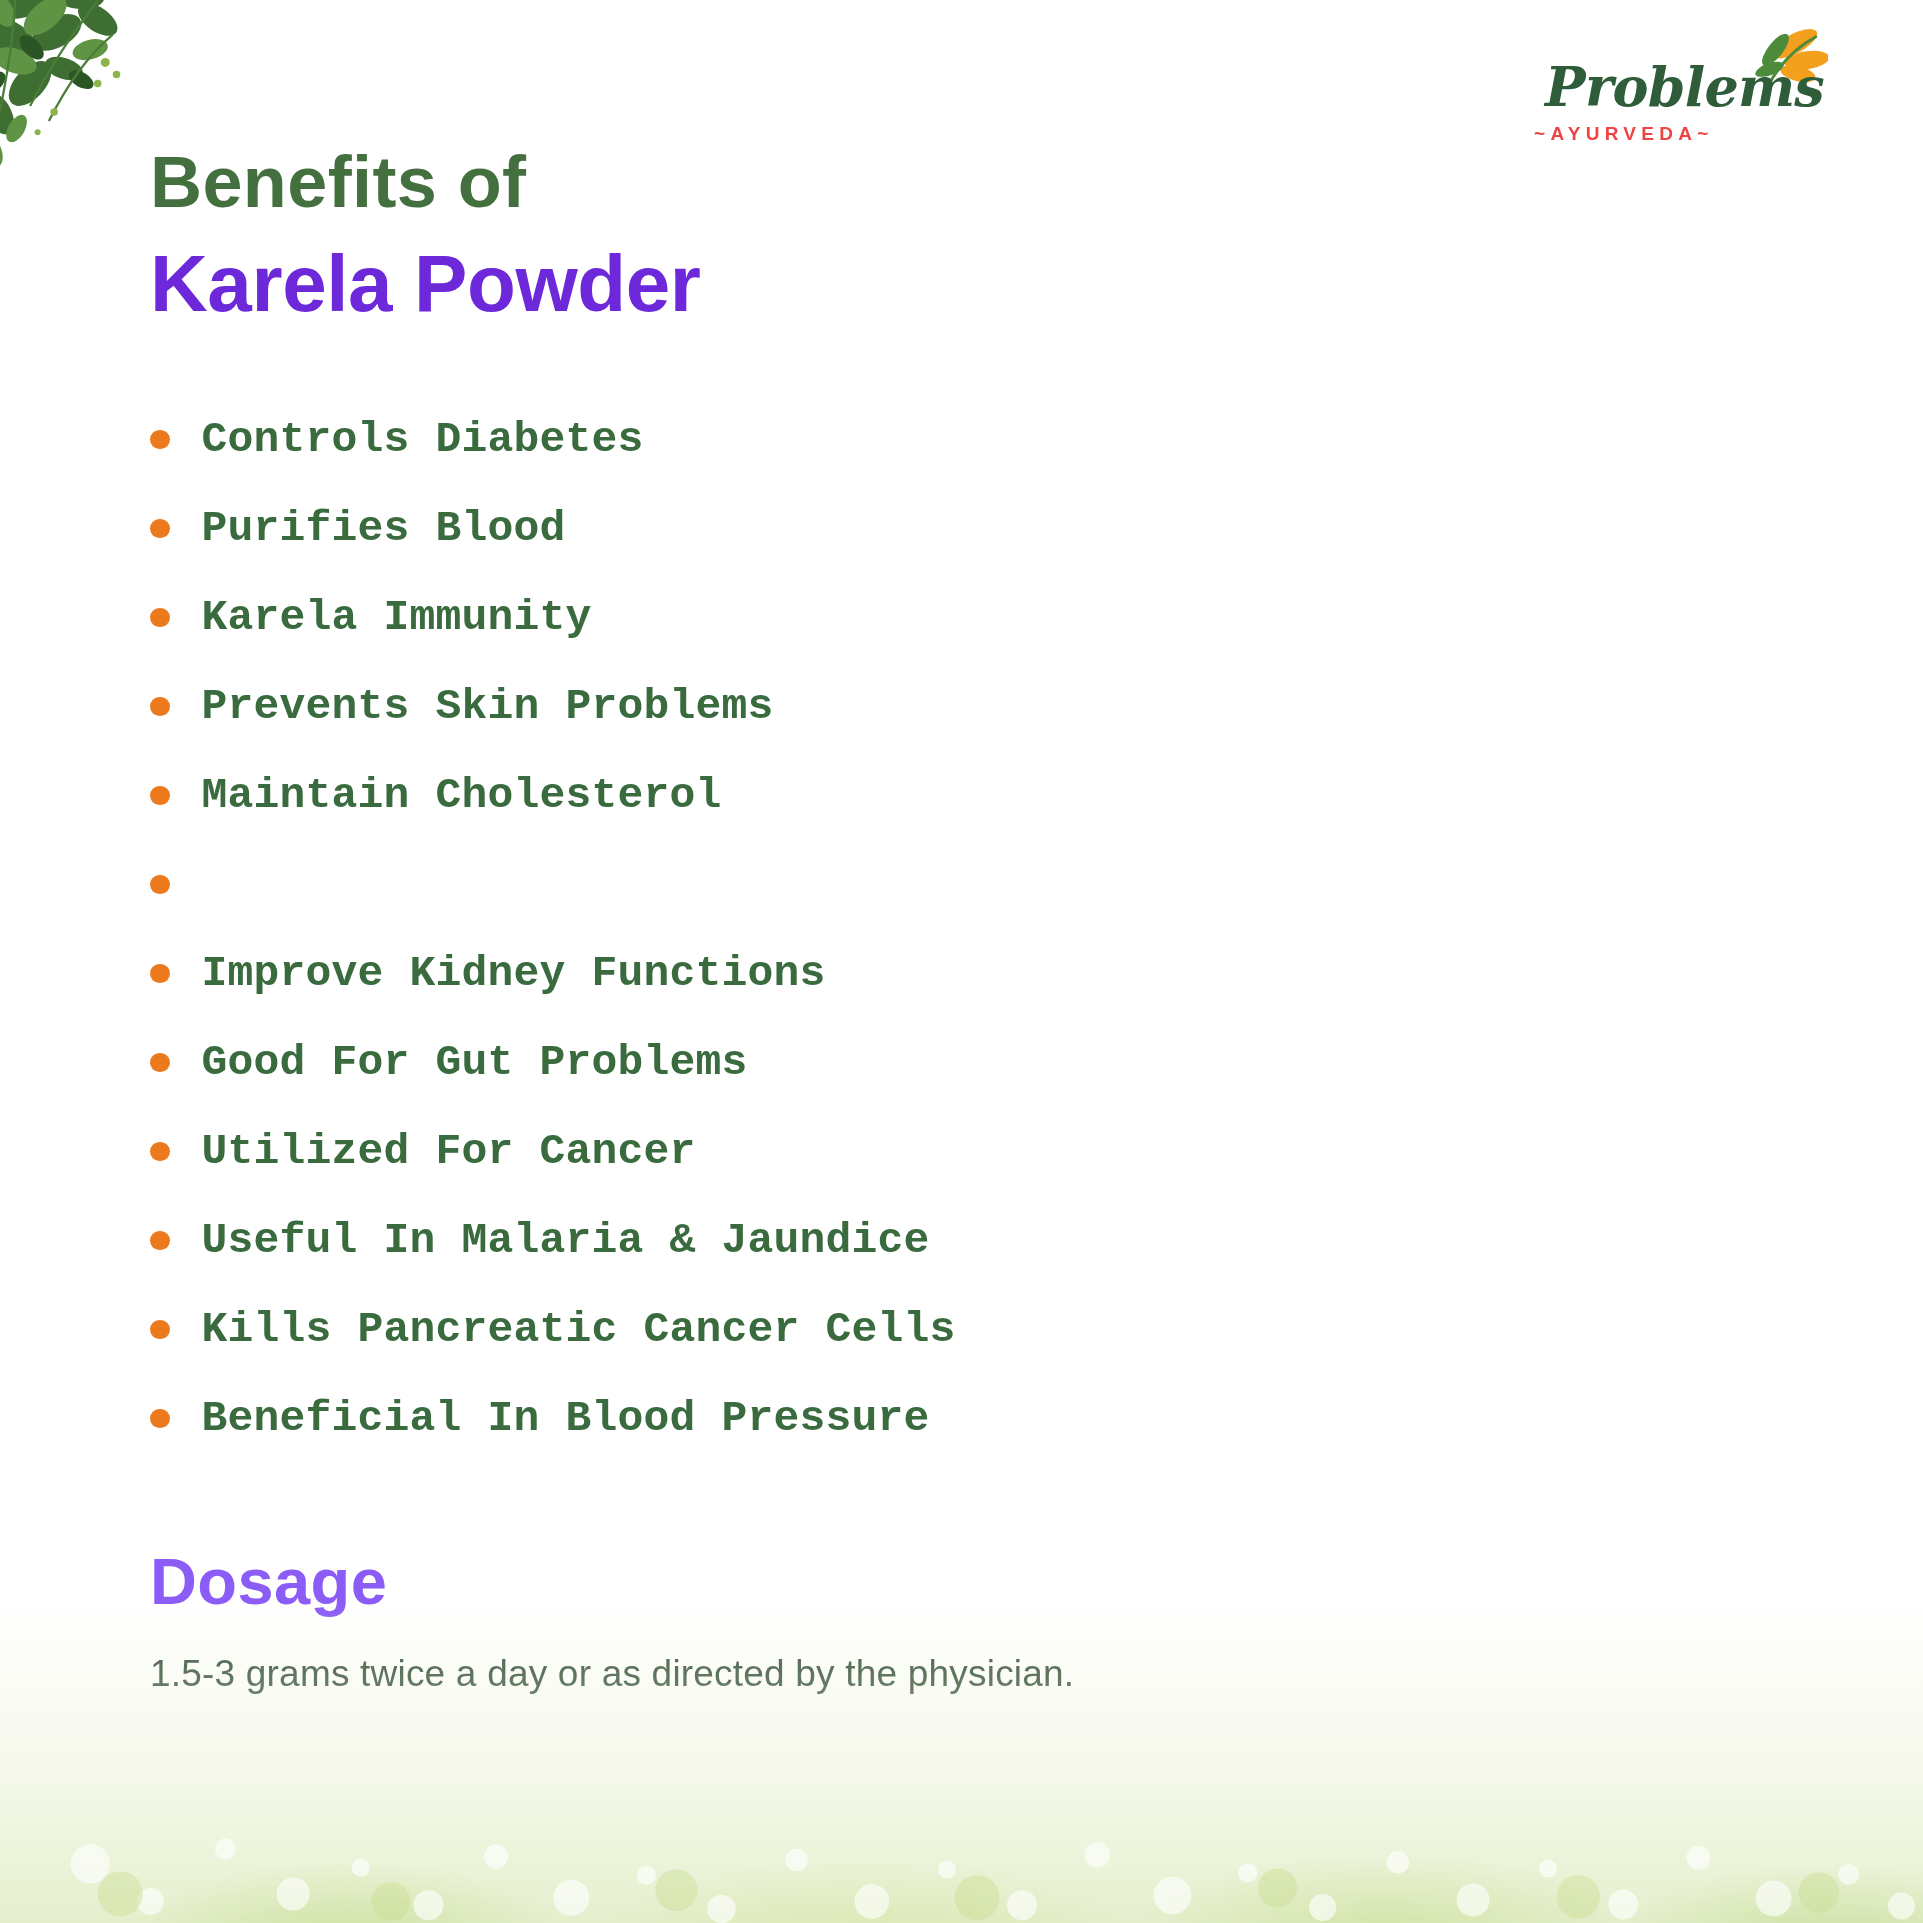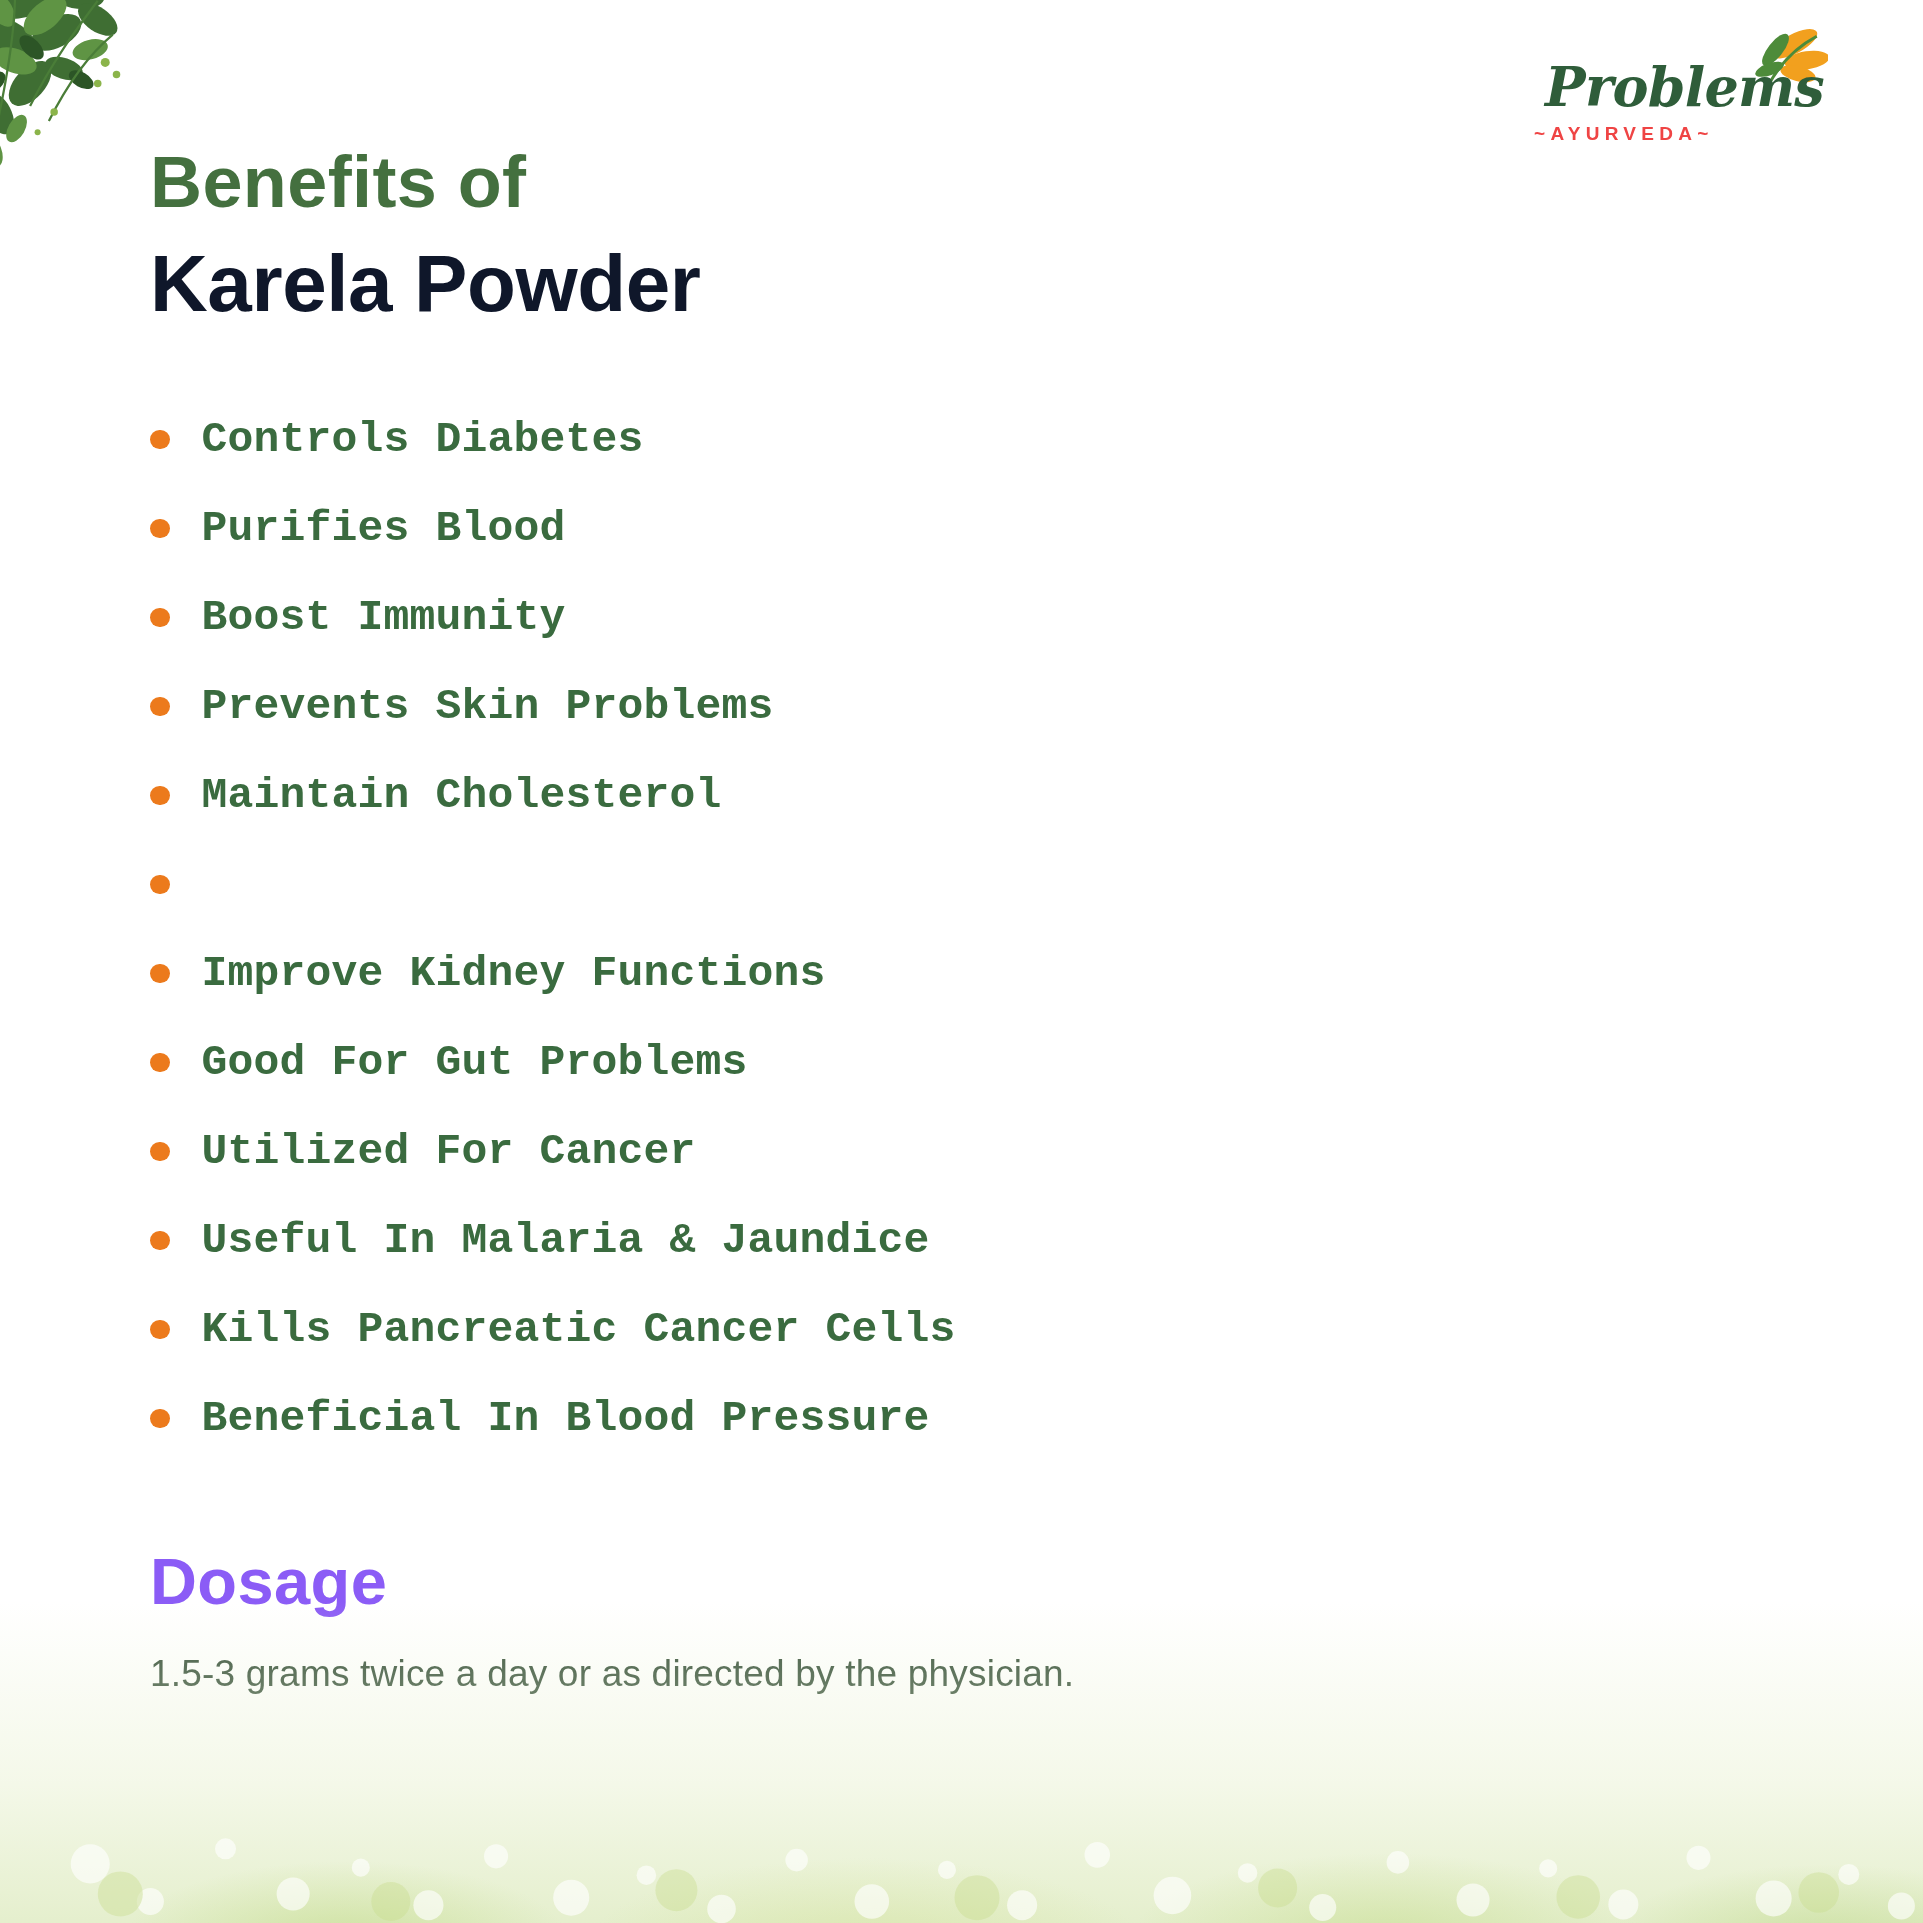--- a/index.html
+++ b/index.html
@@ -107,21 +107,21 @@
     color: #44703f;
     font-weight: 700;
     letter-spacing: 0.4px;
     line-height: 1.1;
   }
   .title-bold {
     position: absolute;
     left: 150px;
     top: 240px;
     font-size: 80px;
-    color: #0f172a;
+    color: #6d28d9;
     font-weight: bold;
     letter-spacing: -0.4px;
     line-height: 1.1;
   }
 
   
   .benefits {
     position: absolute;
     left: 150px;
     top: 395px;
@@ -237,21 +237,21 @@
     <div class="benefit-row">
       <span class="bullet"></span>
       <span class="benefit-text">Controls Diabetes</span>
     </div>
     <div class="benefit-row">
       <span class="bullet"></span>
       <span class="benefit-text">Purifies Blood</span>
     </div>
     <div class="benefit-row">
       <span class="bullet"></span>
-      <span class="benefit-text">Boost Immunity</span>
+      <span class="benefit-text">Karela Immunity</span>
     </div>
     <div class="benefit-row">
       <span class="bullet"></span>
       <span class="benefit-text">Prevents Skin Problems</span>
     </div>
     <div class="benefit-row">
       <span class="bullet"></span>
       <span class="benefit-text">Maintain Cholesterol</span>
     </div>
     <div class="benefit-row">

